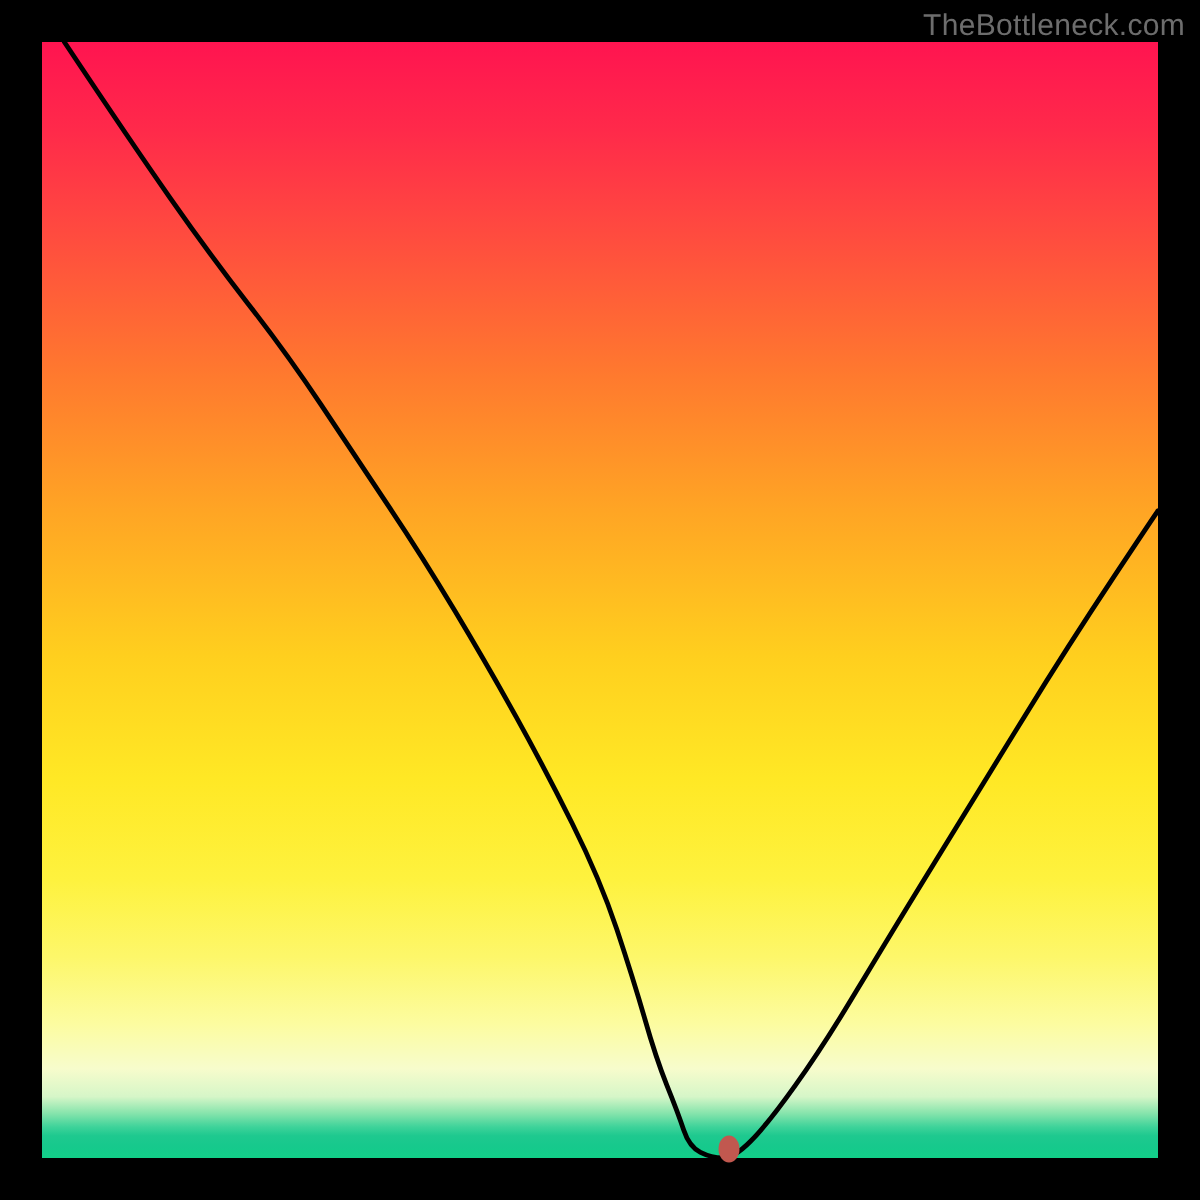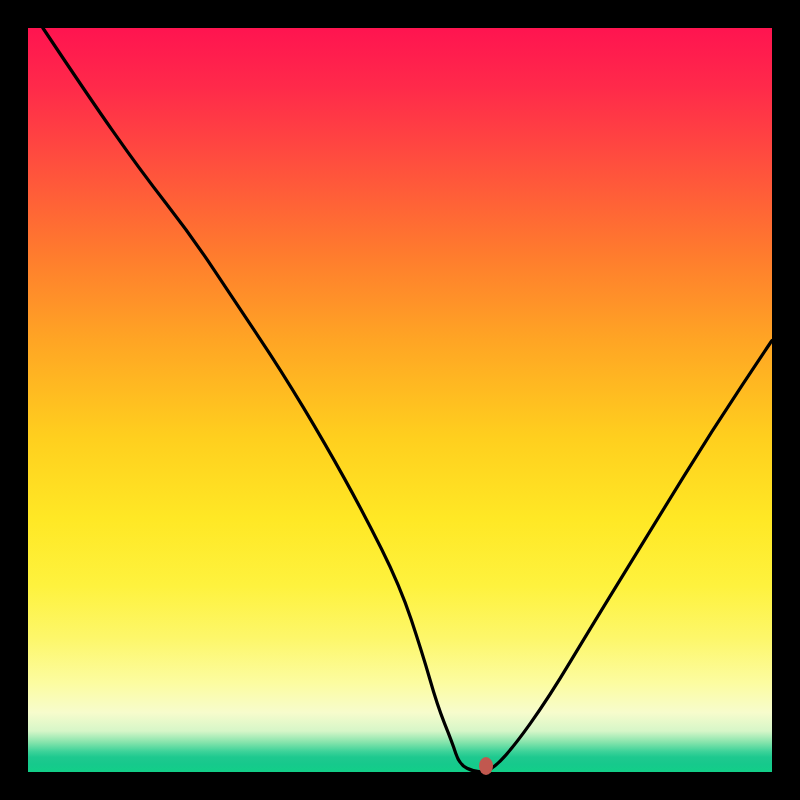--- a/index.html
+++ b/index.html
@@ -70,19 +70,20 @@
     height: 18px;
     border-radius: 7px / 9px;
     background: #c1584f;
     transform: translate(-50%, -50%);
   }
 </style>
 </head>
 <body>
 
 <div class="frame">
+  <div class="watermark">TheBottleneck.com</div>
   <div class="plot">
     <svg class="curve" viewBox="0 0 744 744">
       <path id="curve-path" fill="none" stroke="#000" stroke-width="3.2" stroke-linecap="round" stroke-linejoin="round" d="M 14.9 0.0 Q 59.5 67.0 85.6 104.2 Q 111.6 141.4 137.6 174.8 Q 163.7 208.3 186.0 241.8 Q 208.3 275.3 230.6 308.8 Q 253.0 342.2 275.3 379.4 Q 297.6 416.6 316.2 450.1 Q 334.8 483.6 353.4 520.8 Q 372.0 558.0 383.2 591.5 Q 394.3 625.0 401.8 651.0 Q 409.2 677.0 416.6 695.6 Q 424.1 714.2 427.8 725.4 Q 431.5 736.6 439.0 740.3 Q 446.4 744.0 453.8 744.0 Q 461.3 744.0 472.4 732.8 Q 483.6 721.7 502.2 695.6 Q 520.8 669.6 543.1 632.4 Q 565.4 595.2 595.2 546.8 Q 625.0 498.5 654.7 450.1 Q 684.5 401.8 714.2 357.1 T 744.0 312.5"></path>
     </svg>
     <div id="marker" class="marker" style="left: 457.56px; top: 738.048px; background: rgb(193, 88, 79);"></div>
   </div>
 </div>
 
 </body></html>

